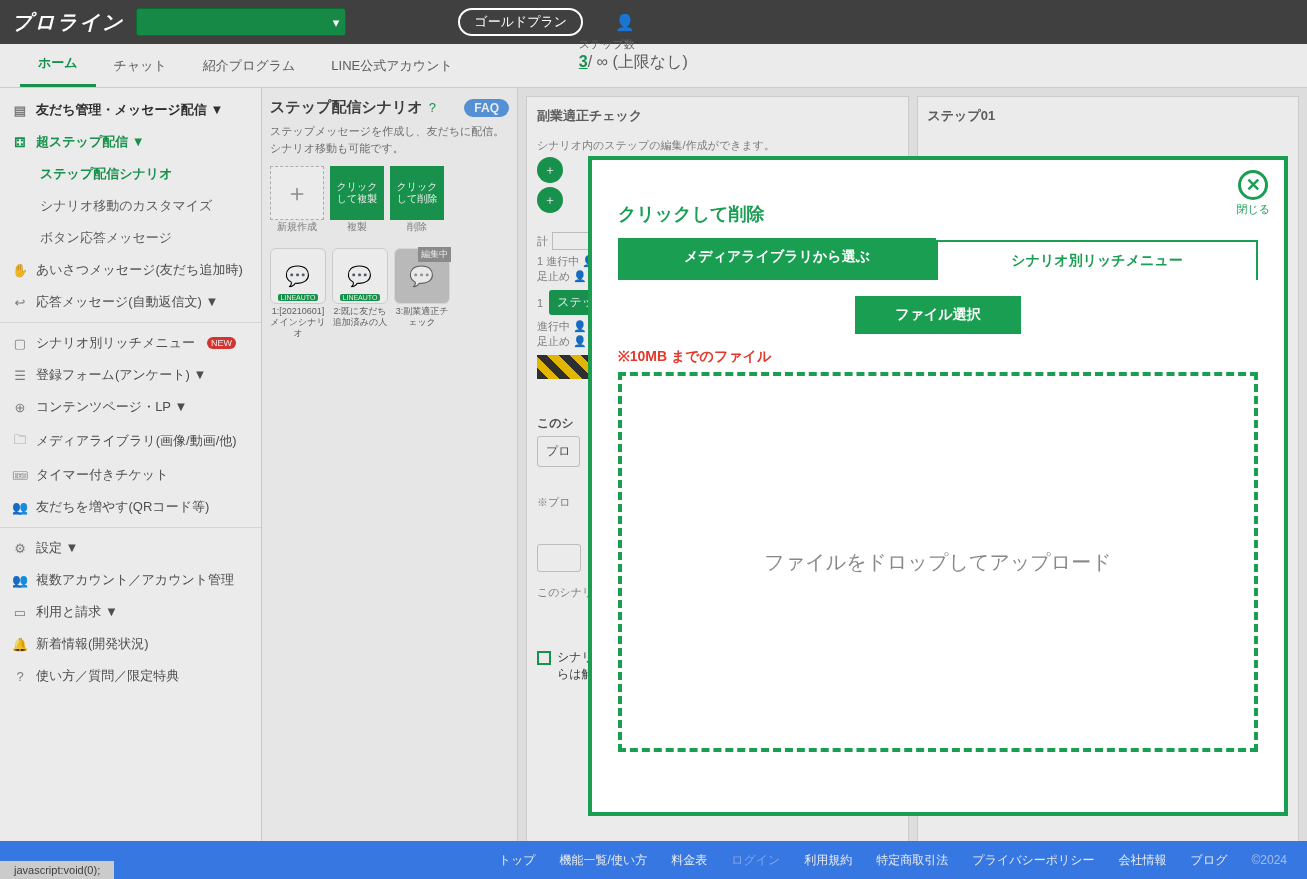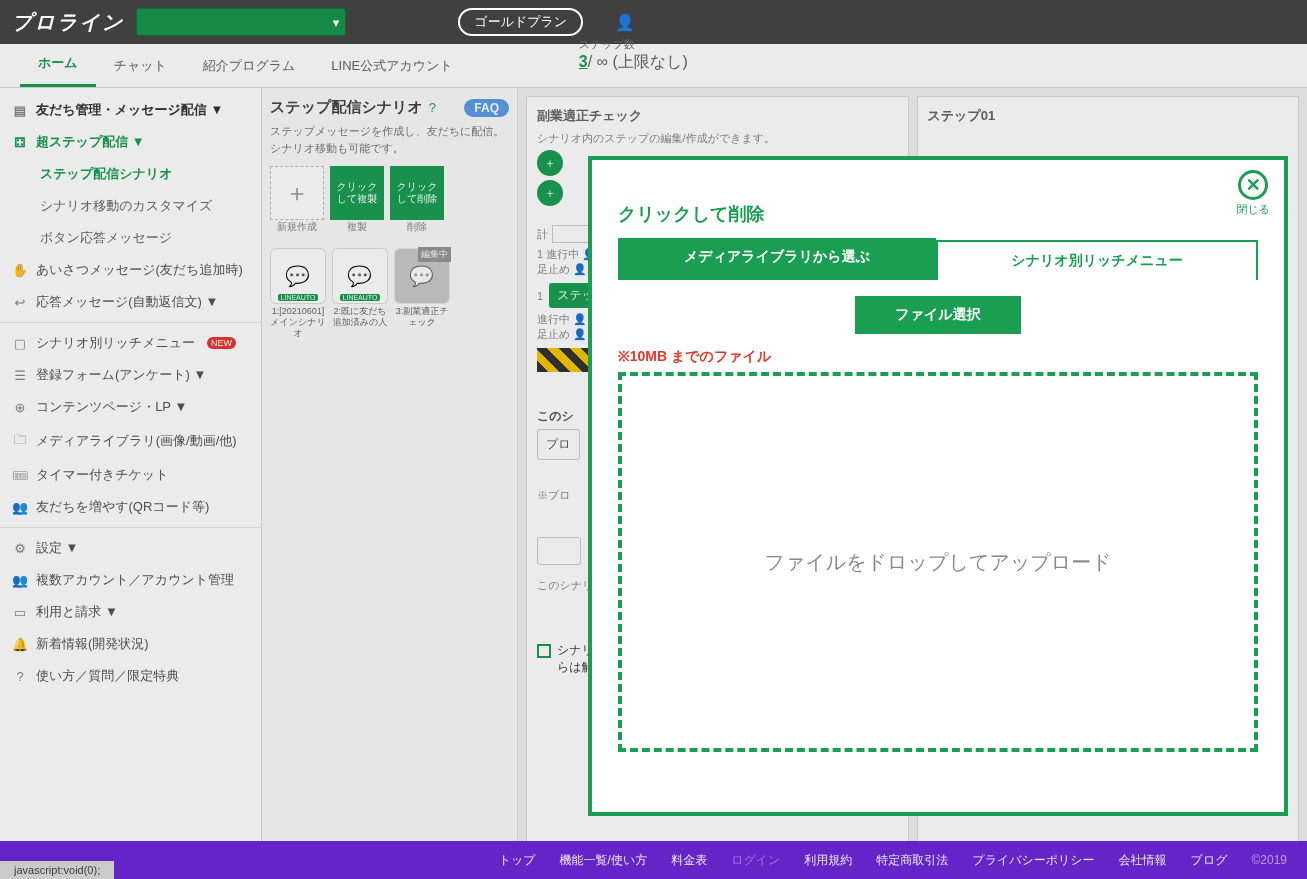--- a/index.html
+++ b/index.html
@@ -45,32 +45,32 @@
 .scen-row { display:flex; gap:6px; margin-top:14px;}
 .scen-card { width:56px; height:56px; background:#fff; border:1px solid #ddd; border-radius:6px; display:flex; align-items:center; justify-content:center; font-size:20px; color:#888; position:relative; cursor:pointer;}
 .scen-card.dim { opacity:.6; background:#aaa; }
 .scen-card .tag { position:absolute; bottom:2px; font-size:7px; background:#1a9e52; color:#fff; padding:0 3px; border-radius:2px;}
 .scen-card .edit-tag { position:absolute; top:-2px; right:-2px; font-size:9px; background:#555; color:#fff; padding:1px 3px; border-radius:0;}
 .scen-lbl { font-size:9px; color:#666; text-align:center; width:56px; line-height:1.2; margin-top:2px;}
 
 
 .content-cols { flex:1; display:flex; gap:8px; padding:8px; overflow:hidden; background:#f0f0f0;}
 .ccol { background:#fff; border:1px solid #ddd; flex:1; padding:10px; overflow:hidden; font-size:12px; color:#555;}
-.ccol-head { font-weight:bold; margin-bottom:6px; font-size:13px; color:#666;}
+.ccol-head { font-weight:bold; margin-bottom:13px; font-size:13px; color:#666;}
 .small { font-size:11px; color:#888; }
 .circ-btn { width:26px; height:26px; border-radius:50%; background:#1a9e52; color:#fff; display:flex; align-items:center; justify-content:center; margin:4px 0; cursor:pointer;}
 .step-pill { background:#1a9e52; color:#fff; padding:4px 8px; border-radius:3px; font-size:12px; display:inline-block;}
 .yb { height:24px; background:repeating-linear-gradient(45deg,#333,#333 8px,#f6c600 8px,#f6c600 16px); margin:6px 0;}
 .sel { border:1px solid #ccc; padding:6px 8px; border-radius:3px; background:#fff; display:inline-block; margin:4px 0; font-size:12px;}
 .chk { display:flex; gap:6px; align-items:flex-start; font-size:12px; color:#444; margin-top:8px;}
 .chk .box { width:14px; height:14px; border:2px solid #1a9e52; flex-shrink:0; margin-top:2px;}
 .dt { font-size:11px; color:#888; margin-left:18px;}
 
 
-.footer { position:absolute; bottom:0; left:0; right:0; height:38px; background:#6d28d9; display:flex; align-items:center; justify-content:flex-end; gap:24px; padding:16px 20px; font-size:12px; color:#fff;}
+.footer { position:absolute; bottom:0; left:0; right:0; height:38px; background:#3b82f6; display:flex; align-items:center; justify-content:flex-end; gap:24px; padding:16px 20px; font-size:12px; color:#fff;}
 .footer a { color:#fff; text-decoration:none; cursor:pointer;}
 .footer .dim { color:rgba(255,255,255,.4);}
 .footer .copy { color: rgba(255,255,255,.6);}
 .statusbar { position:absolute; bottom:0; left:0; height:18px; background:#ddd; padding:0 14px; font-size:11px; color:#444; display:flex; align-items:center; z-index:3;}
 
 
 .dim-overlay { position:absolute; top:44px; left:0; right:0; bottom:0; background:rgba(0,0,0,0.08); pointer-events:none; z-index:5;}
 
 
 .modal-wrap { position:absolute; top:156px; left:588px; width:700px; height:660px; background:#fff; border:4px solid #1a9e52; z-index:20; padding:18px 26px; }
@@ -280,15 +280,15 @@
 <div class="footer">
   <a>トップ</a>
   <a>機能一覧/使い方</a>
   <a>料金表</a>
   <a class="dim">ログイン</a>
   <a>利用規約</a>
   <a>特定商取引法</a>
   <a>プライバシーポリシー</a>
   <a>会社情報</a>
   <a>ブログ</a>
-  <span class="copy">©2019</span>
+  <span class="copy">©2024</span>
 </div>
 <div class="statusbar">javascript:void(0);</div>
 
 </body></html>

